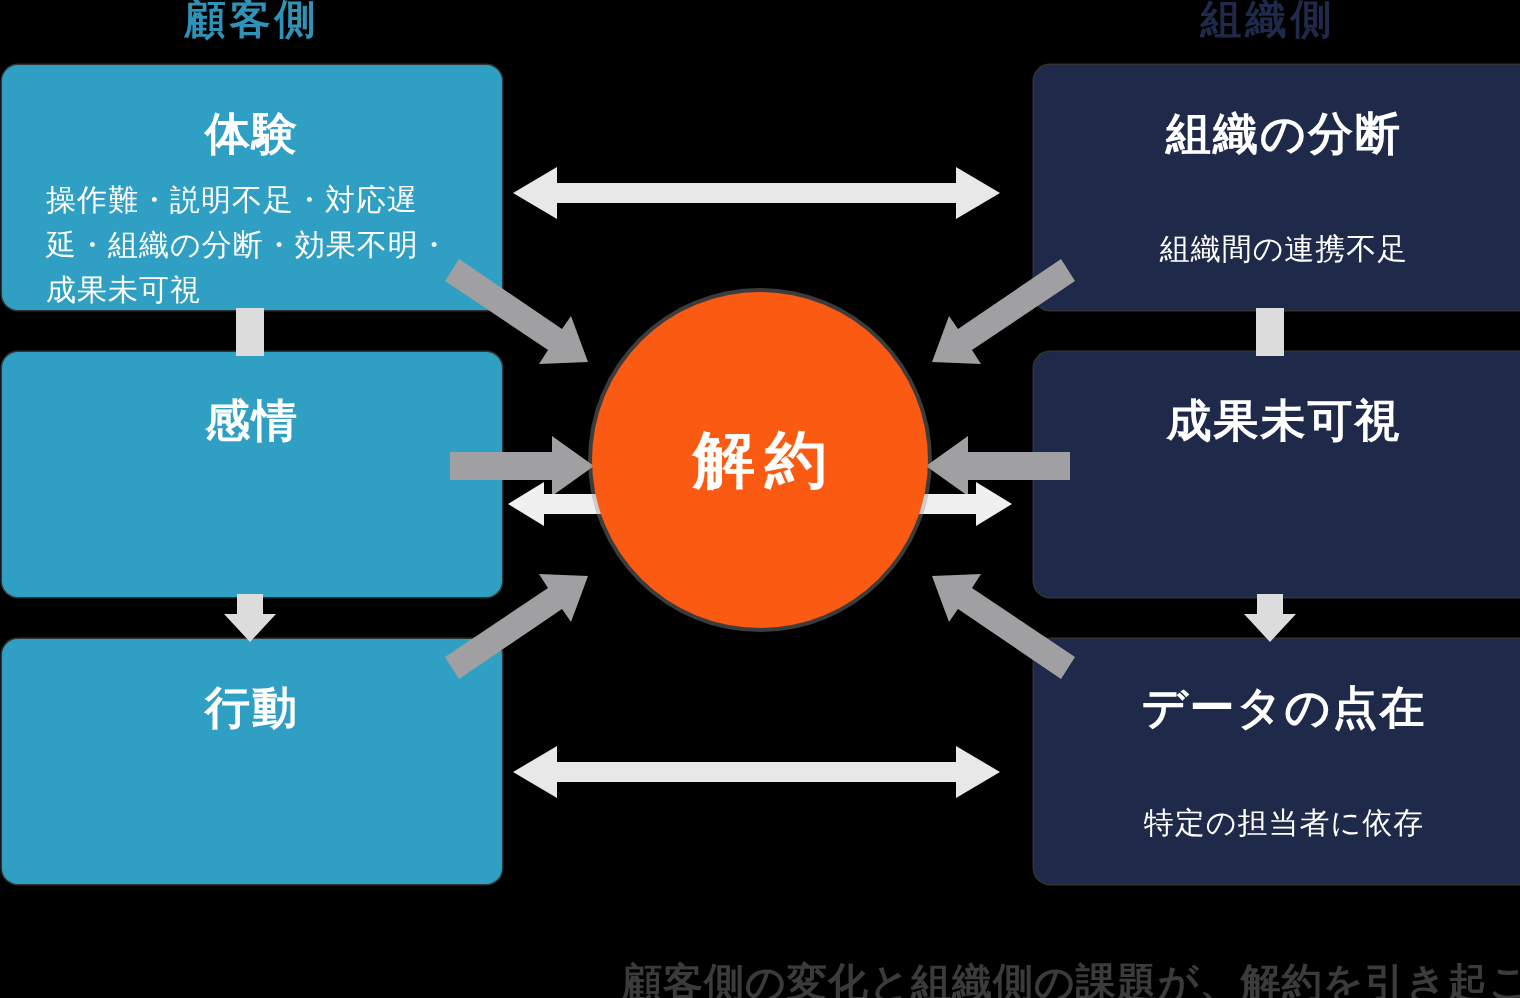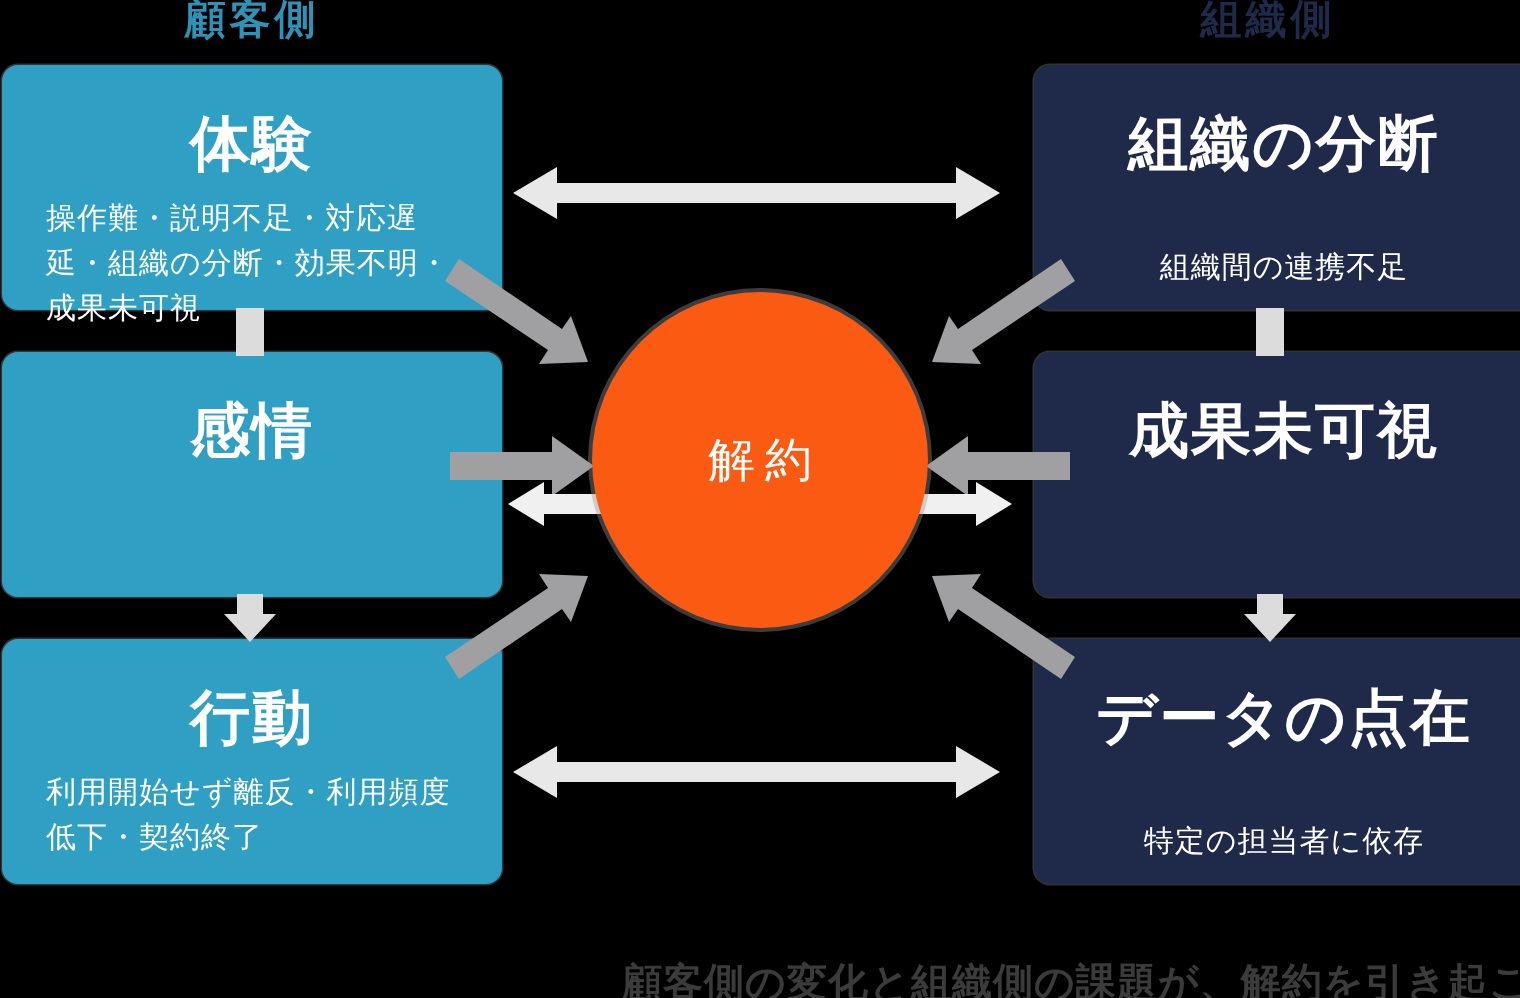--- a/index.html
+++ b/index.html
@@ -27,21 +27,21 @@
     box-shadow:0 0 0 1.5px rgba(170,170,170,0.30);
     display:flex;flex-direction:column;align-items:stretch;
   }
   .card.teal{left:2px;background:#2FA0C3;}
   .card.navy{left:1034px;background:#1F2A4B;gap:29px;}
   .row1{top:65px;} .row2{top:352px;} .row3{top:639px;}
 
   .card-title{
     margin-top:42px;
     text-align:center;
-    font-size:60px;font-weight:800;
+    font-size:45px;font-weight:800;
     line-height:1.2;letter-spacing:2px;
   }
   .card-body{
     margin-top:16px;
     padding:0 44px;
     font-size:30px;font-weight:500;
     line-height:1.5;letter-spacing:1px;
     text-align:left;
   }
   .card.navy .card-body{
@@ -53,21 +53,21 @@
   .churn-circle{
     position:absolute;
     left:592px;top:292px;
     width:336px;height:336px;
     border-radius:50%;
     background:#FA5A12;
     box-shadow:0 0 0 4px rgba(150,150,150,0.40);
     display:flex;align-items:center;justify-content:center;
   }
   .churn-circle span{
-    color:#fff;font-size:47px;font-weight:400;letter-spacing:10px;
+    color:#fff;font-size:62px;font-weight:700;letter-spacing:10px;
     text-indent:10px;
   }
 
   .arrows{
     position:absolute;left:0;top:0;width:1520px;height:998px;
     pointer-events:none;
   }
 
   .caption{
     position:absolute;
@@ -87,21 +87,20 @@
 
 <div class="card teal row1">
   <div class="card-title">体験</div>
   <div class="card-body">操作難・説明不足・対応遅延・組織の分断・効果不明・成果未可視</div>
 </div>
 <div class="card teal row2">
   <div class="card-title">感情</div>
 </div>
 <div class="card teal row3">
   <div class="card-title">行動</div>
-  <div class="card-body">利用開始せず離反・利用頻度低下・契約終了</div>
 </div>
 
 <div class="card navy row1">
   <div class="card-title">組織の分断</div>
   <div class="card-body">組織間の連携不足</div>
 </div>
 <div class="card navy row2">
   <div class="card-title">成果未可視</div>
 </div>
 <div class="card navy row3">

